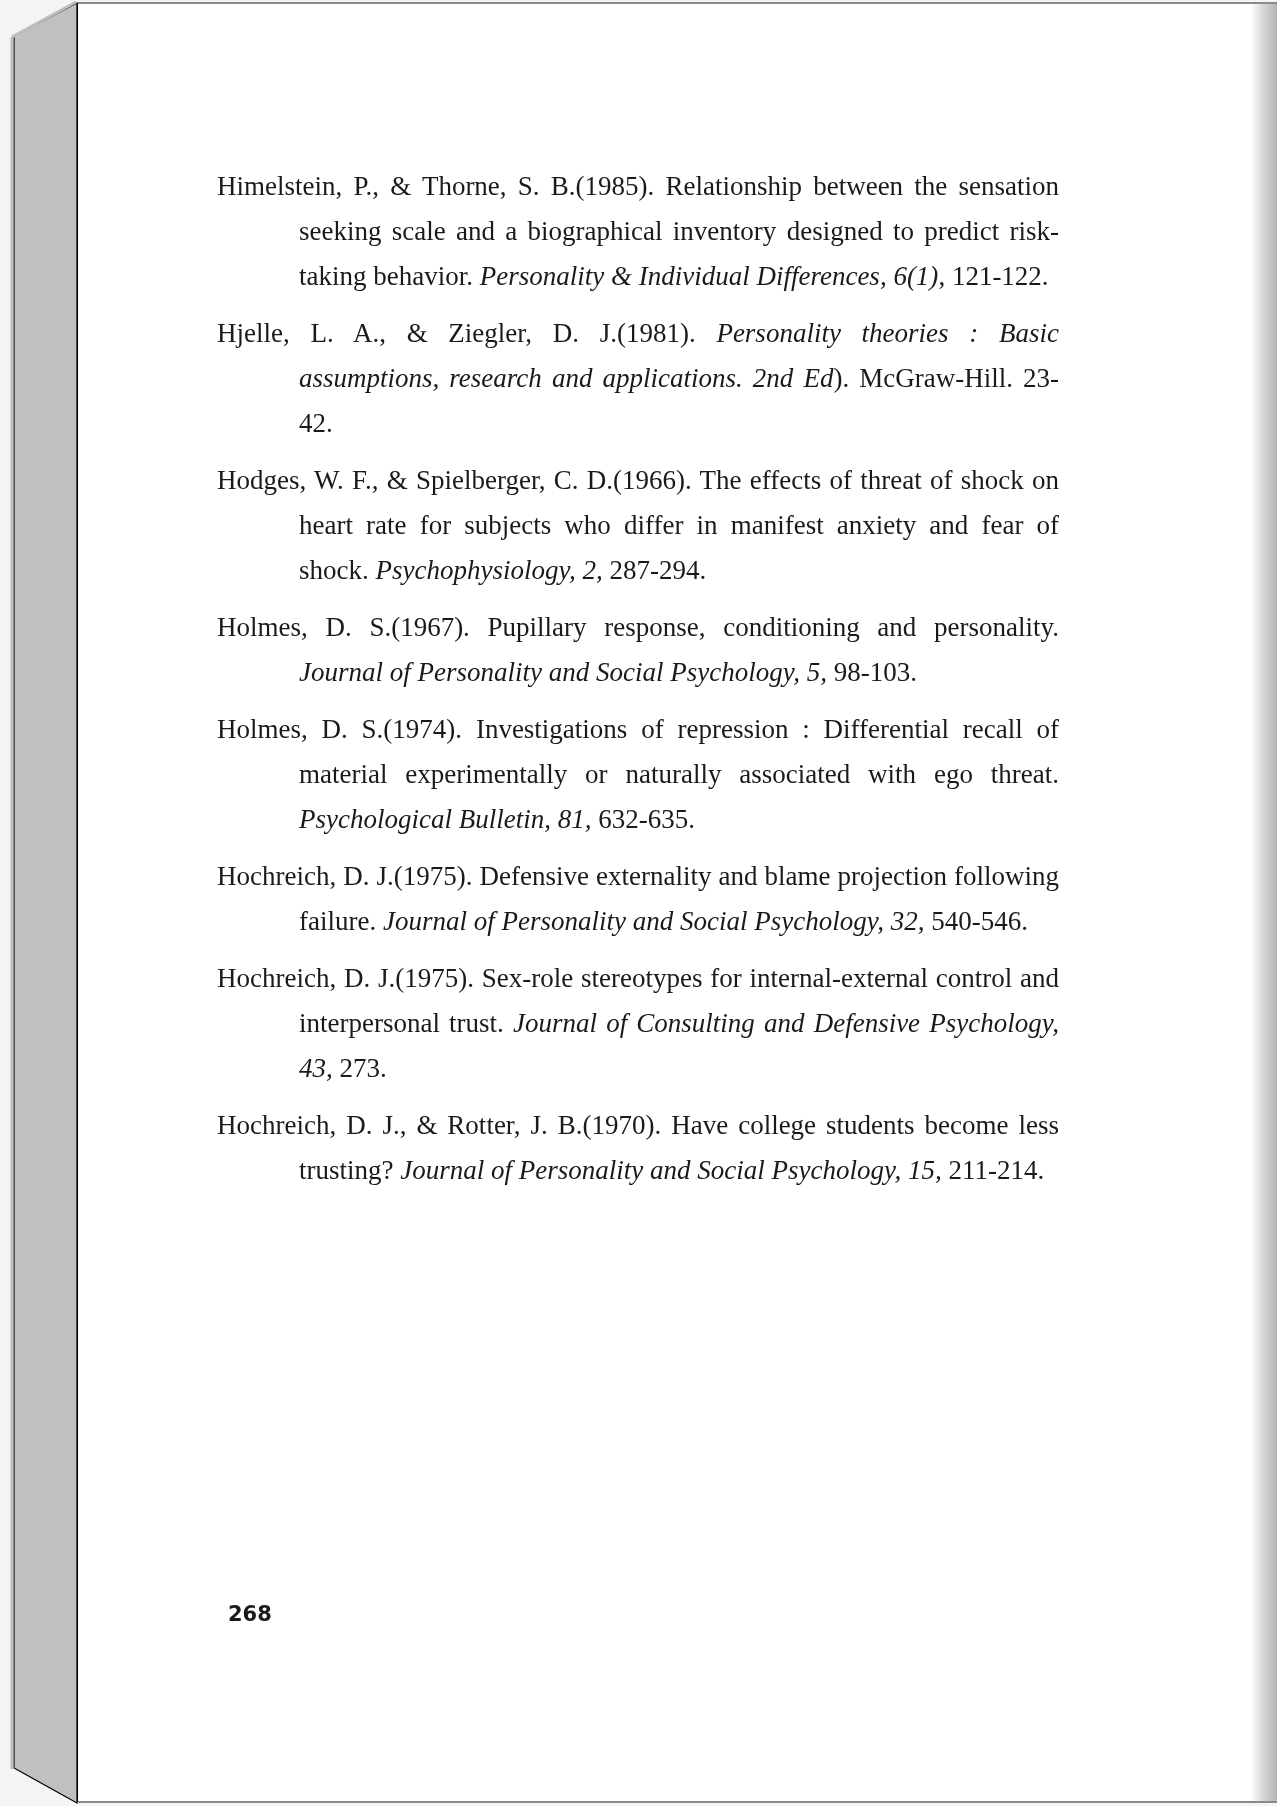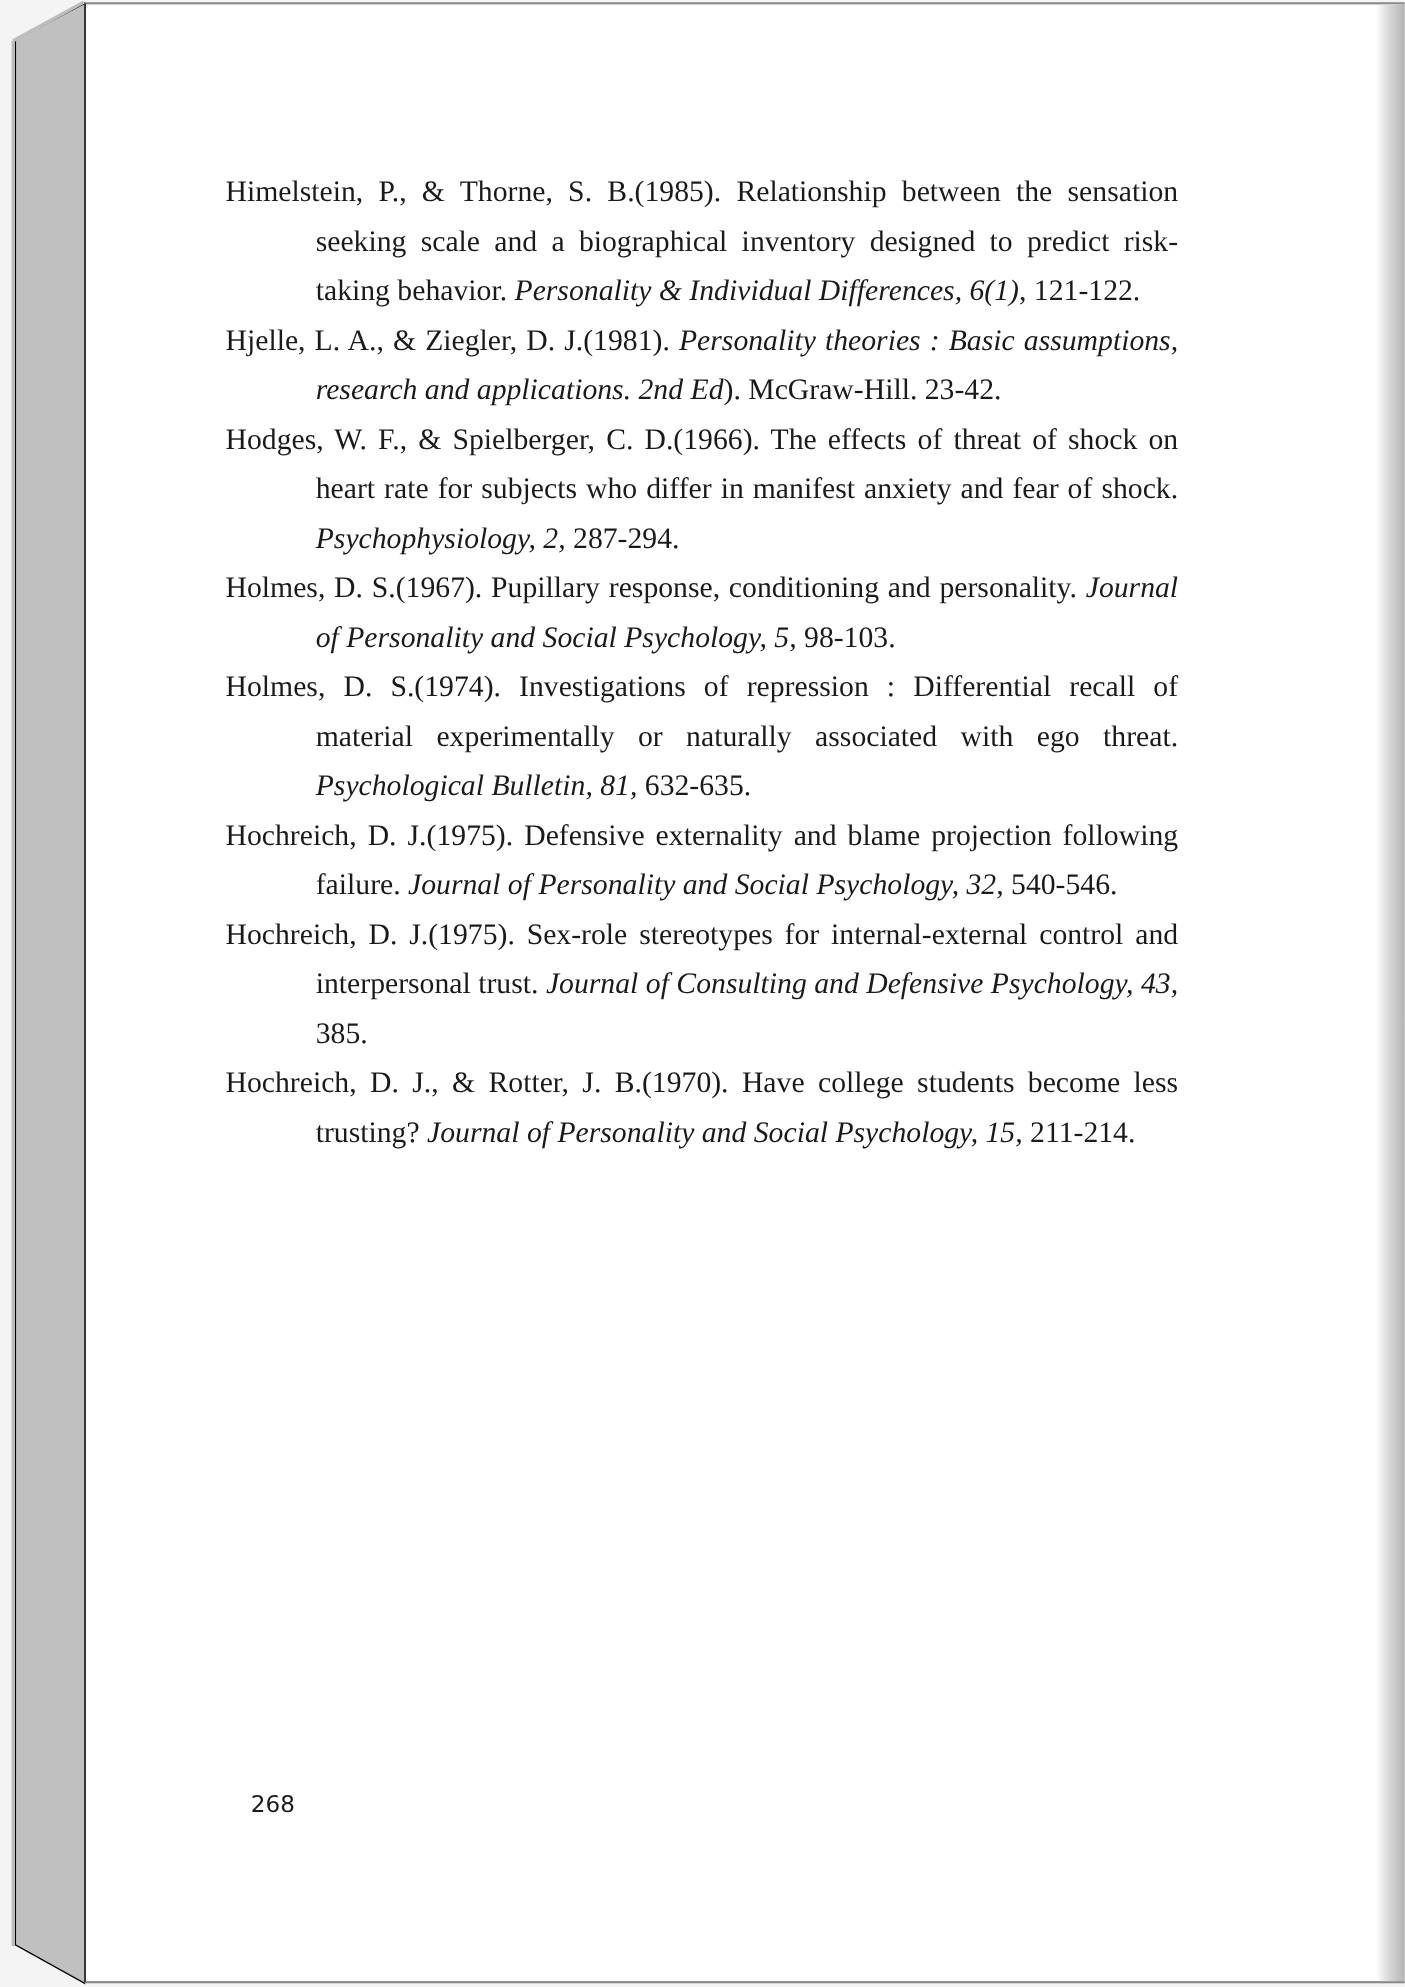--- a/index.html
+++ b/index.html
@@ -44,37 +44,36 @@
     position: absolute;
     left: 205px;
     top: 152px;
     width: 866px;
     font-family: "Liberation Serif", "DejaVu Serif", serif;
     font-size: 27px;
     line-height: 45px;
     color: #1a1a1a;
   }
   .ref {
-    margin: 0;
+    margin: 12px;
     padding-left: 82px;
     text-indent: -82px;
     text-align: justify;
   }
   .ref .it {
     font-style: italic;
   }
   .page-number {
     position: absolute;
     left: 228px;
     top: 1602px;
     font-family: "DejaVu Sans", sans-serif;
-    font-weight: normal;
+    font-weight: bold;
     font-size: 21px;
     color: #1a1a1a;
-    margin-top: 26px;
   }
 </style>
 </head>
 <body>
 
 <svg class="spine" width="80" height="1806" viewBox="0 0 80 1806">
   <polygon points="14,36 77,3 77,1803 14,1768" fill="#c0c0c0" stroke="#000" stroke-width="1.2"></polygon>
   <polyline points="12,37 76,2" fill="none" stroke="#bdbdbd" stroke-width="3"></polyline>
   <polyline points="12,37 12,1769" fill="none" stroke="#bdbdbd" stroke-width="3"></polyline>
 </svg>
@@ -83,17 +82,17 @@
   <div class="page-shadow"></div>
 </div>
 
 <div class="refs" id="refs">
     <p class="ref"><span>Himelstein, P., &amp; Thorne, S. B.(1985). Relationship between the sensation seeking scale and a biographical inventory designed to predict risk-taking behavior. </span><span class="it">Personality &amp; Individual Differences, 6(1)</span><span>, 121-122.</span></p>
     <p class="ref"><span>Hjelle, L. A., &amp; Ziegler, D. J.(1981). </span><span class="it">Personality theories : Basic assumptions, research and applications. 2nd Ed</span><span>). McGraw-Hill. 23-42.</span></p>
     <p class="ref"><span>Hodges, W. F., &amp; Spielberger, C. D.(1966). The effects of threat of shock on heart rate for subjects who differ in manifest anxiety and fear of shock. </span><span class="it">Psychophysiology, 2,</span><span> 287-294.</span></p>
     <p class="ref"><span>Holmes, D. S.(1967). Pupillary response, conditioning and personality. </span><span class="it">Journal of Personality and Social Psychology, 5,</span><span> 98-103.</span></p>
     <p class="ref"><span>Holmes, D. S.(1974). Investigations of repression : Differential recall of material experimentally or naturally associated with ego threat. </span><span class="it">Psychological Bulletin, 81,</span><span> 632-635.</span></p>
     <p class="ref"><span>Hochreich, D. J.(1975). Defensive externality and blame projection following failure. </span><span class="it">Journal of Personality and Social Psychology, 32,</span><span> 540-546.</span></p>
-    <p class="ref"><span>Hochreich, D. J.(1975). Sex-role stereotypes for internal-external control and interpersonal trust. </span><span class="it">Journal of Consulting and Defensive Psychology, 43,</span><span> 385.</span></p>
+    <p class="ref"><span>Hochreich, D. J.(1975). Sex-role stereotypes for internal-external control and interpersonal trust. </span><span class="it">Journal of Consulting and Defensive Psychology, 43,</span><span> 273.</span></p>
     <p class="ref"><span>Hochreich, D. J., &amp; Rotter, J. B.(1970). Have college students become less trusting? </span><span class="it">Journal of Personality and Social Psychology, 15,</span><span> 211-214.</span></p>
   </div>
 
 <div class="page-number">268</div>
 
 </body></html>

